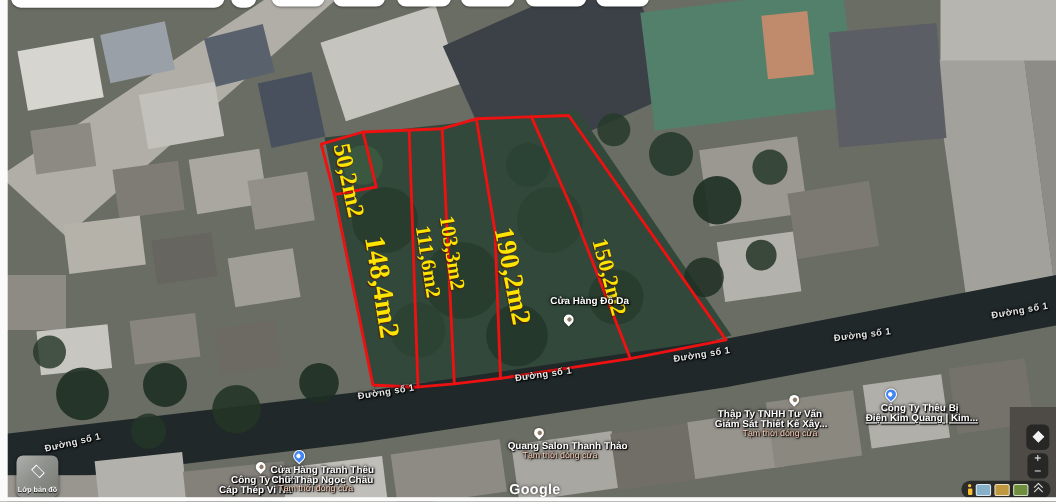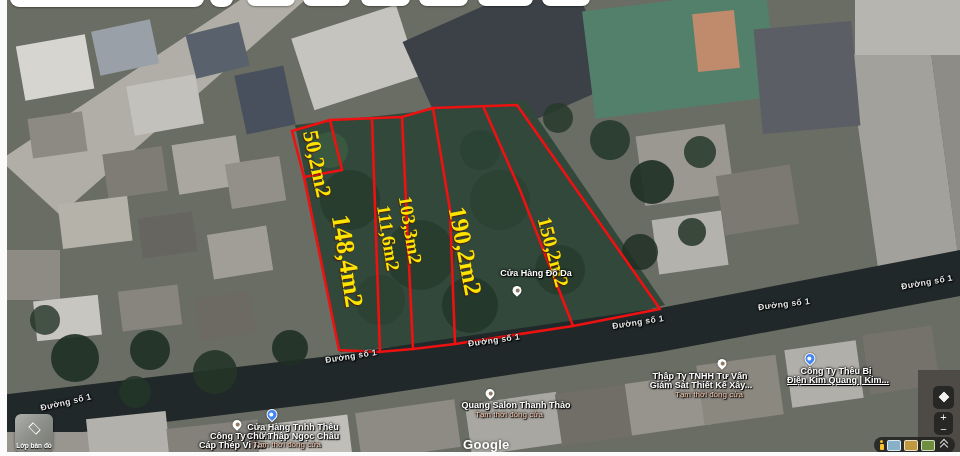--- a/index.html
+++ b/index.html
@@ -172,21 +172,21 @@
 
   <span class="pin pin-white" style="left:490px;top:398px;"></span>
   <div class="maplabel poi-line" style="left:516px;top:405px;">Quang Salon Thanh Thảo</div>
   <div class="maplabel poi-status" style="left:509px;top:414px;">Tạm thời đóng cửa</div>
 
   <span class="pin pin-white" style="left:237px;top:429px;"></span>
   <div class="maplabel poi-line" style="left:240px;top:436px;">Công Ty Tnhh</div>
   <div class="maplabel poi-line" style="left:232px;top:445px;">Cáp Thép Vi Na</div>
 
   <span class="pin pin-blue" style="left:272px;top:420px;"></span>
-  <div class="maplabel poi-line" style="left:293px;top:427px;">Cửa Hàng Tnhh Thêu</div>
+  <div class="maplabel poi-line" style="left:293px;top:427px;">Cửa Hàng Tranh Thêu</div>
   <div class="maplabel poi-line" style="left:293px;top:436px;">Chữ Thập Ngọc Châu</div>
   <div class="maplabel poi-status" style="left:287px;top:444px;">Tạm thời đóng cửa</div>
 
   <span class="pin pin-white" style="left:722px;top:368px;"></span>
   <div class="maplabel poi-line" style="left:700px;top:376px;">Thập Ty TNHH Tư Vấn</div>
   <div class="maplabel poi-line" style="left:701px;top:385px;">Giám Sát Thiết Kế Xây...</div>
   <div class="maplabel poi-status" style="left:709px;top:394px;">Tạm thời đóng cửa</div>
 
   <span class="pin pin-blue" style="left:810px;top:364px;"></span>
   <div class="maplabel poi-line" style="left:836px;top:371px;">Công Ty Thêu Bị</div>

